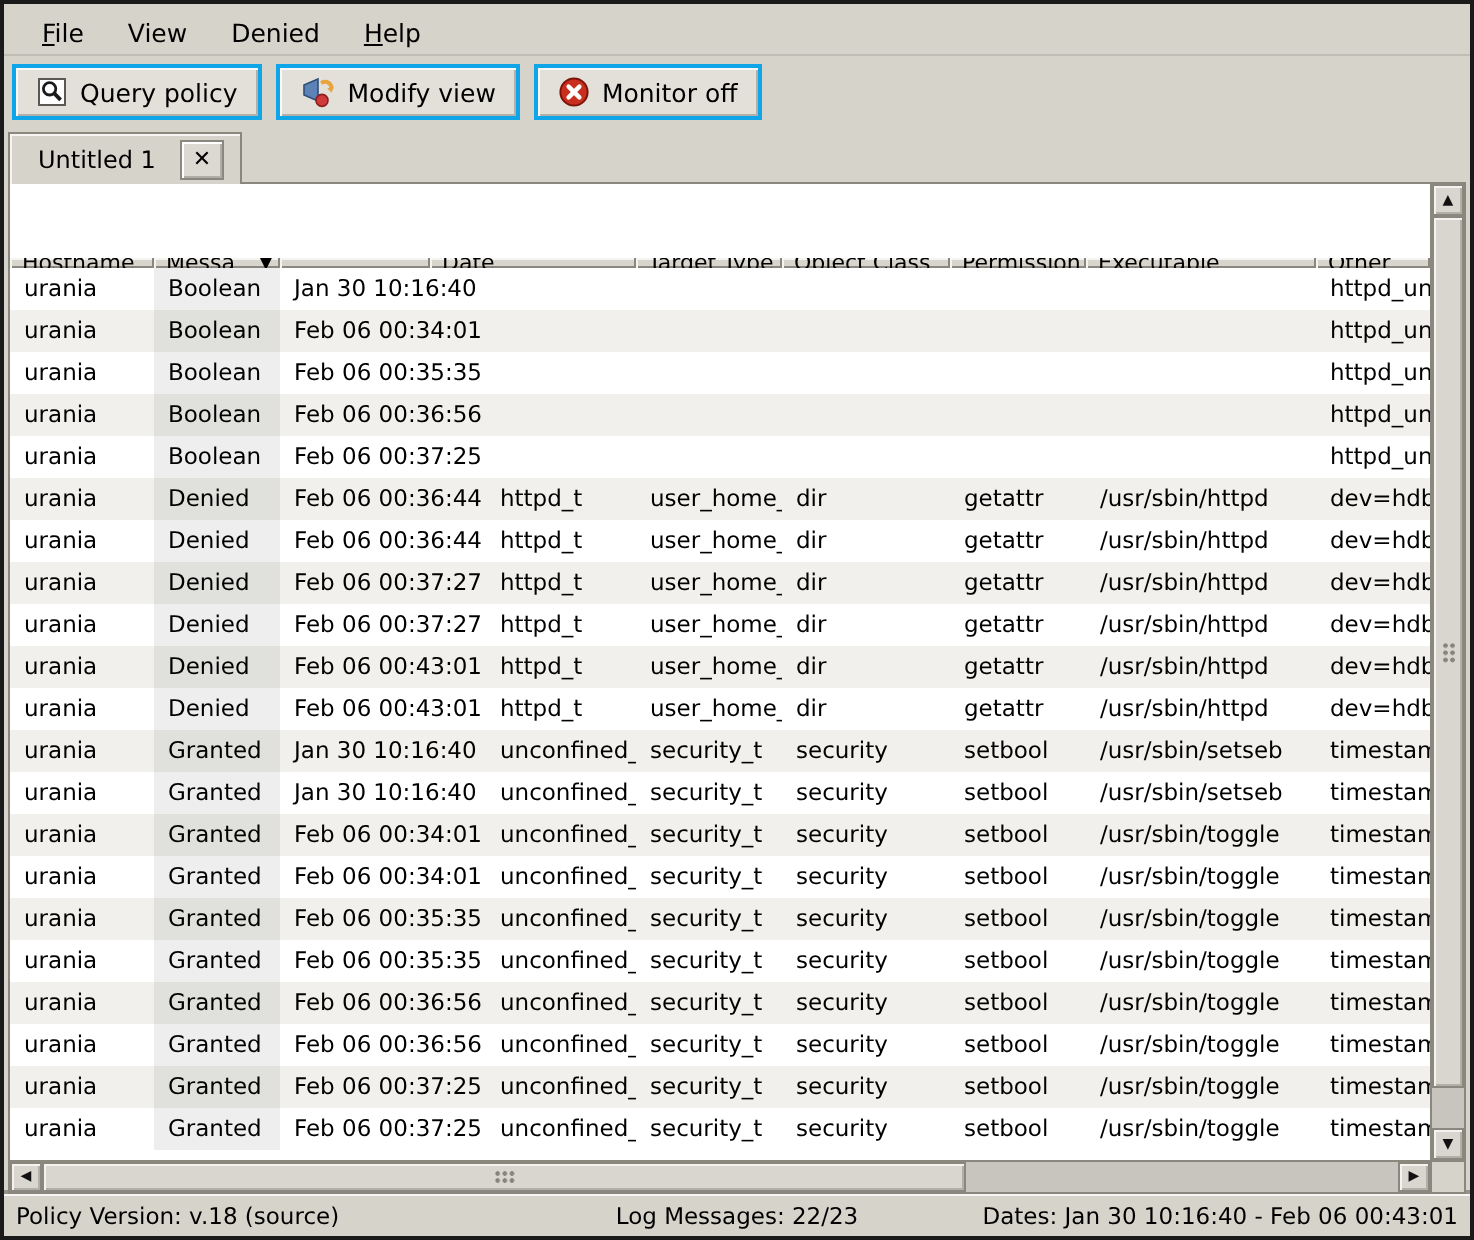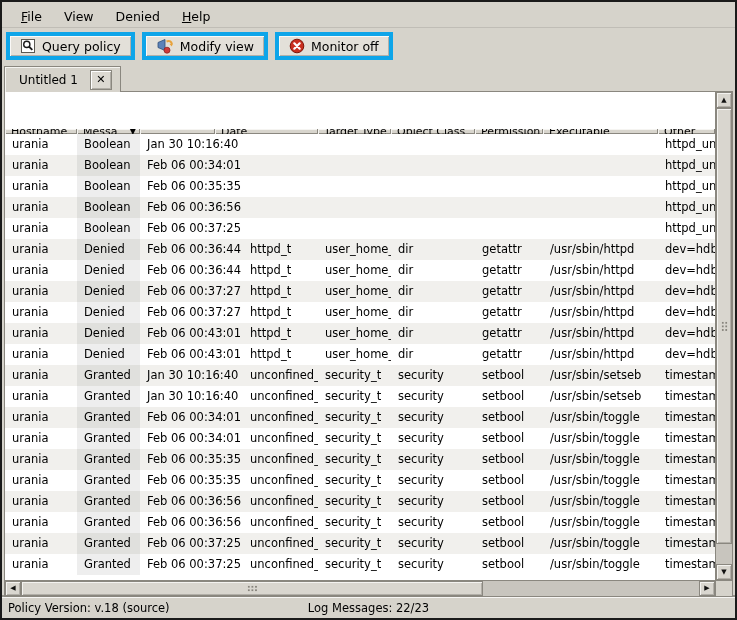--- a/index.html
+++ b/index.html
@@ -10,21 +10,21 @@
     font-size:11.5px;color:#000;
     display:flex;flex-direction:column;overflow:hidden;
   }
   
   .menubar{height:26px;flex:none;display:flex;align-items:flex-end;padding:0 8px;
     box-shadow:inset 0 -1px 0 rgba(0,0,0,0.10);}
   .menu-item{padding:4px 11px;font-size:12.5px;cursor:default;}
   
   .toolbar{height:34px;flex:none;display:flex;align-items:center;padding:1px 4px;gap:7px;}
   .tbtn{height:28px;box-sizing:border-box;display:flex;align-items:center;gap:6px;
-    padding:0 10px;background:#e3e0d9;border:4px solid #0ea5e9;
+    padding:0 10px;background:#e3e0d9;border:2px solid #0ea5e9;
     box-shadow:inset 1px 1px 0 #faf9f7, inset -1px -1px 0 #b3b0a9;
     font-size:12.5px;cursor:default;}
   .tbtn .ticon{display:flex;align-items:center;}
   
   .tabrow{height:27px;flex:none;display:flex;align-items:flex-end;padding-left:2px;position:relative;}
   .tab{height:26px;box-sizing:border-box;display:flex;align-items:center;gap:12px;
     padding:0 8px 0 14px;background:#d6d3cb;border:1px solid #8a877f;border-bottom:none;
     box-shadow:inset 1px 1px 0 #f5f4f1;margin-bottom:-1px;z-index:2;font-size:12px;}
   .tab-close{width:20px;height:18px;display:flex;align-items:center;justify-content:center;
     background:#dcd9d2;border:1px solid #8a877f;
@@ -420,15 +420,16 @@
       <div class="sbtn">
         <span>▶</span>
       </div>
     </div>
     <div class="corner"></div>
   </div>
 
   <div class="statusbar">
     <span>Policy Version: v.18 (source)</span>
     <span class="status-center">Log Messages: 22/23</span>
+    <span class="status-right">Dates: Jan 30 10:16:40 - Feb 06 00:43:01</span>
   </div>
 
 </div>
 
 </body></html>

